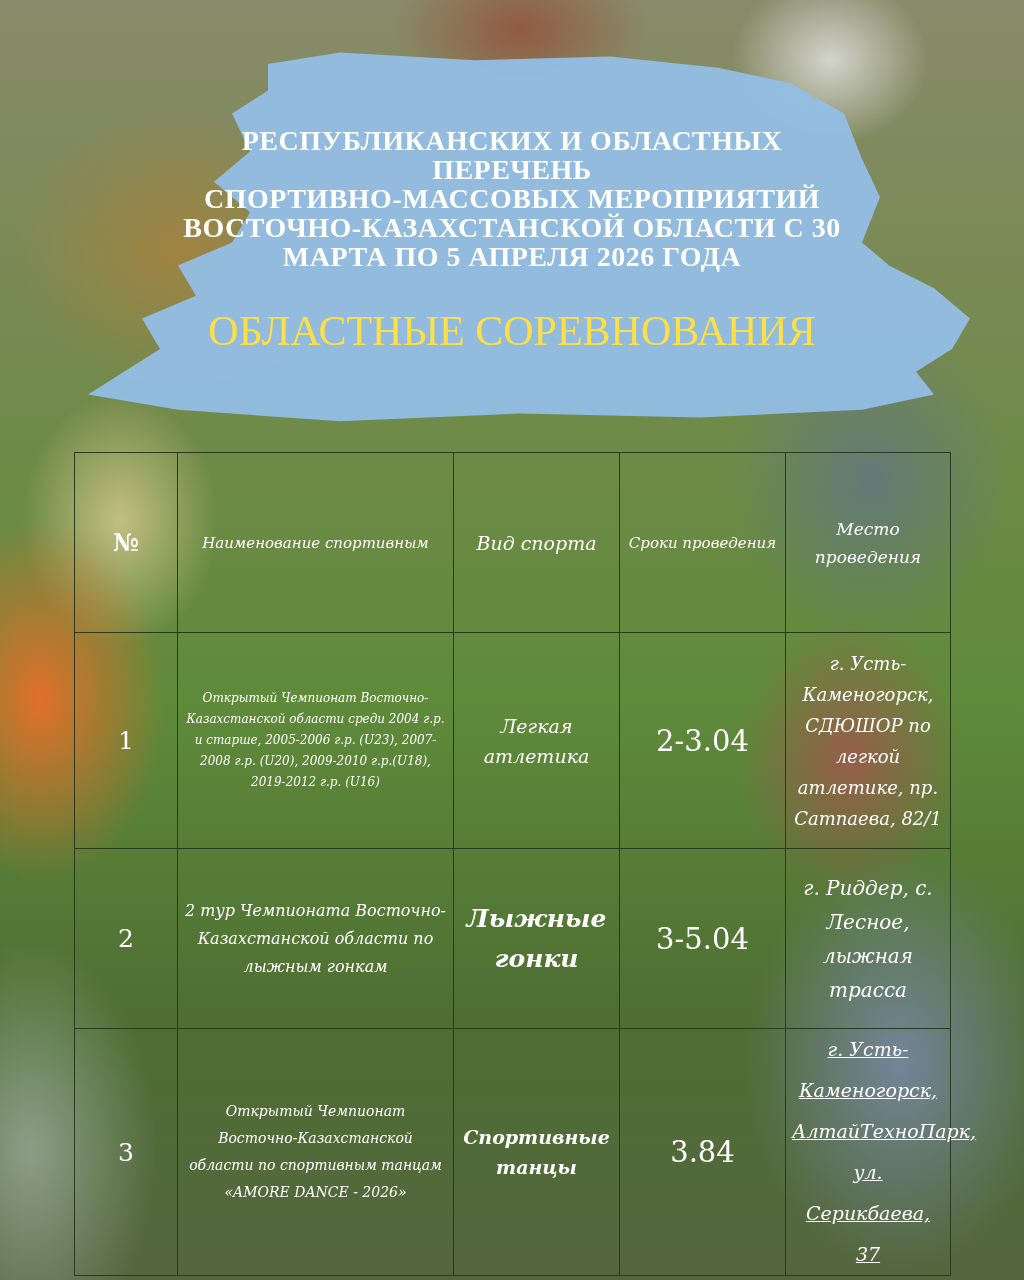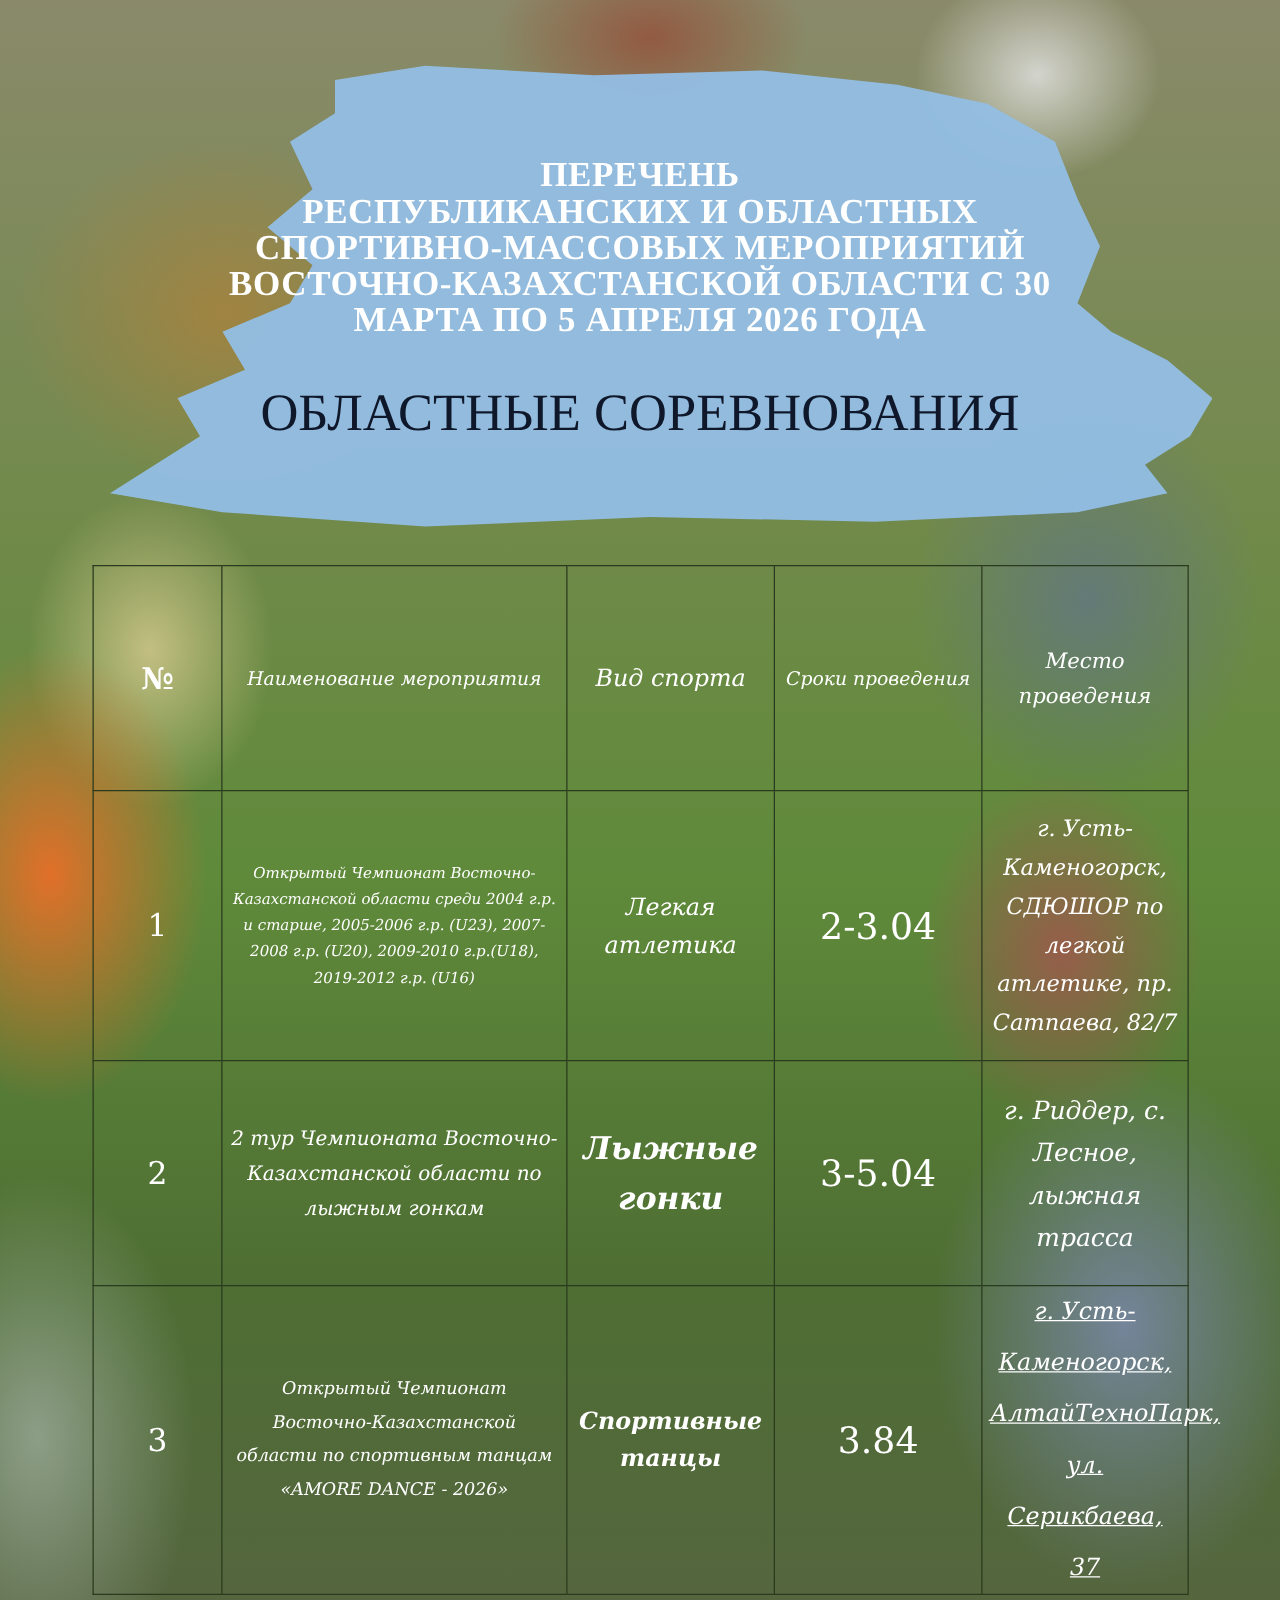--- a/index.html
+++ b/index.html
@@ -36,21 +36,21 @@
   .title {
     position:absolute; left:130px; top:107px; width:764px;
     text-align:center; color:#ffffff;
     font-family:"Liberation Serif", serif; font-weight:bold;
     font-size:28px; line-height:29px; letter-spacing:0.5px;
     text-transform:uppercase;
   }
   .title span { display:block; }
   .subtitle {
     position:absolute; left:130px; top:305px; width:764px;
-    text-align:center; color:#0f172a;
+    text-align:center; color:#fde047;
     font-family:"Liberation Serif", serif;
     font-size:42px; line-height:52px;
   }
   table.events {
     position:absolute; left:74px; top:452px; width:876px;
     border-collapse:collapse; table-layout:fixed;
     color:#ffffff;
   }
   table.events td, table.events th {
     border:1px solid #2a3a1e;
@@ -73,51 +73,51 @@
   tr.r2 td { height:179px; }
   tr.r3 td { height:233px; }
 </style>
 </head>
 <body>
 
 <div class="bg"></div>
 <div class="brush"></div>
 
 <h1 class="title">
+  <span>РЕСПУБЛИКАНСКИХ И ОБЛАСТНЫХ</span>
   <span>ПЕРЕЧЕНЬ</span>
-  <span>РЕСПУБЛИКАНСКИХ И ОБЛАСТНЫХ</span>
   <span>СПОРТИВНО-МАССОВЫХ МЕРОПРИЯТИЙ</span>
   <span>ВОСТОЧНО-КАЗАХСТАНСКОЙ ОБЛАСТИ С 30</span>
   <span>МАРТА ПО 5 АПРЕЛЯ 2026 ГОДА</span>
 </h1>
 
 <div class="subtitle">ОБЛАСТНЫЕ СОРЕВНОВАНИЯ</div>
 
 <table class="events">
   <colgroup>
     <col style="width:103px">
     <col style="width:276px">
     <col style="width:166px">
     <col style="width:166px">
     <col style="width:165px">
   </colgroup>
   <tbody>
       <tr class="hdr">
     <th class="num">№</th>
-    <th>Наименование мероприятия</th>
+    <th>Наименование спортивным</th>
     <th class="sport">Вид спорта</th>
     <th>Сроки проведения</th>
     <th class="place">Место проведения</th>
   </tr>
   <tr class="r1">
     <td class="num-cell">1</td>
     <td class="name-cell">Открытый Чемпионат Восточно-Казахстанской области среди 2004 г.р. и старше, 2005-2006 г.р. (U23), 2007-2008 г.р. (U20), 2009-2010 г.р.(U18), 2019-2012 г.р. (U16)</td>
     <td class="sport-cell">Легкая атлетика</td>
     <td class="date-cell">2-3.04</td>
-    <td class="place-cell">г. Усть-Каменогорск, СДЮШОР по легкой атлетике, пр. Сатпаева, 82/7</td>
+    <td class="place-cell">г. Усть-Каменогорск, СДЮШОР по легкой атлетике, пр. Сатпаева, 82/1</td>
   </tr>
   <tr class="r2">
     <td class="num-cell">2</td>
     <td class="name-cell big">2 тур Чемпионата Восточно-Казахстанской области по лыжным гонкам</td>
     <td class="sport-cell big">Лыжные гонки</td>
     <td class="date-cell">3-5.04</td>
     <td class="place-cell big">г. Риддер, с. Лесное, лыжная трасса</td>
   </tr>
   <tr class="r3">
     <td class="num-cell">3</td>

